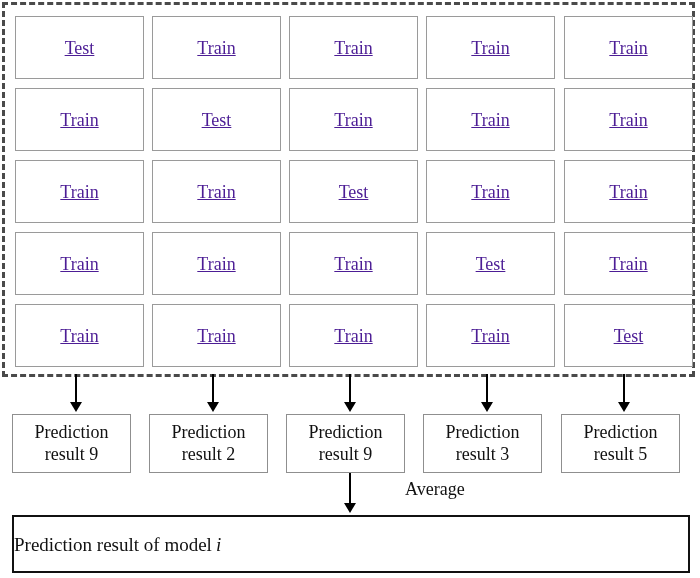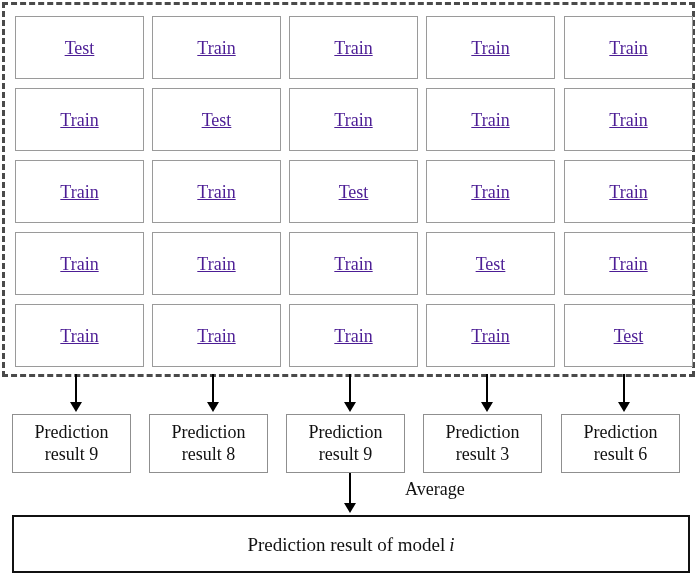--- a/index.html
+++ b/index.html
@@ -113,21 +113,20 @@
     position: absolute;
     left: 12px;
     top: 515px;
     width: 678px;
     height: 58px;
     border: 2.2px solid #111;
     box-sizing: border-box;
     background: #fff;
     display: flex;
     align-items: center;
-    justify-content: center;
     font-size: 19px;
     line-height: 1;
     color: #111;
   }
   .final-box .ital {
     font-style: italic;
     padding-left: 4px;
   }
 </style>
 </head>
@@ -195,33 +194,33 @@
 
   <div class="arrow-v" style="left:623px; top:374px; height:30px;"></div>
   <div class="arrow-head" style="left:618px; top:402px;"></div>
 
   <div class="pred-box" style="left:12px;">
     <span>Prediction</span>
     <span>result 9</span>
   </div>
   <div class="pred-box" style="left:149px;">
     <span>Prediction</span>
-    <span>result 8</span>
+    <span>result 2</span>
   </div>
   <div class="pred-box" style="left:286px;">
     <span>Prediction</span>
     <span>result 9</span>
   </div>
   <div class="pred-box" style="left:423px;">
     <span>Prediction</span>
     <span>result 3</span>
   </div>
   <div class="pred-box" style="left:561px;">
     <span>Prediction</span>
-    <span>result 6</span>
+    <span>result 5</span>
   </div>
 
   <div class="arrow-v" style="left:349px; top:473px; height:32px;"></div>
   <div class="arrow-head" style="left:344px; top:503px;"></div>
 
   <div class="avg-label">Average</div>
 
   <div class="final-box">
     <span>Prediction result of model</span>
       <span class="ital">i</span>

